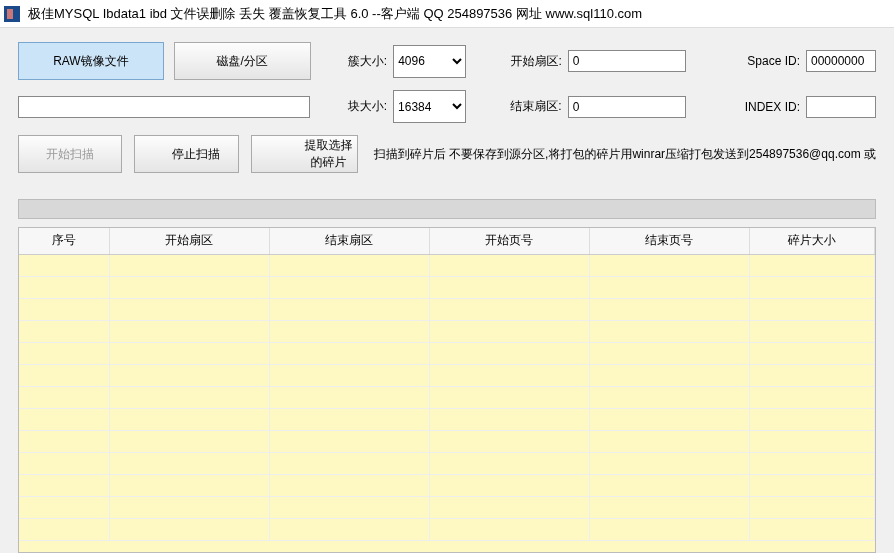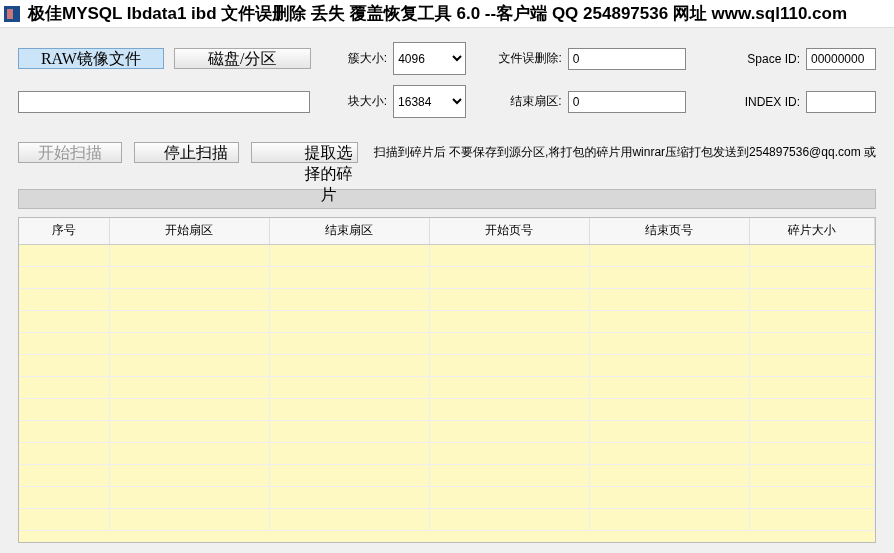--- a/index.html
+++ b/index.html
@@ -27,52 +27,51 @@
       position: relative;
     }
     .app-icon::after {
       content: "";
       position: absolute;
       left: 3px; top: 3px;
       width: 6px; height: 10px;
       background: #c77;
     }
     .titlebar-text {
-      font-size: 17px;
+      font-size: 13px;
       white-space: nowrap;
-      font-weight: bold;
     }
     .controls-area {
       padding: 14px 18px 8px 18px;
       background: #f0f0f0;
     }
     .row1 {
       display: flex;
       align-items: center;
       gap: 0;
       margin-bottom: 10px;
     }
     .row2 {
       display: flex;
       align-items: center;
       gap: 0;
-      margin-bottom: 24px;
+      margin-bottom: 12px;
     }
     .row3 {
       display: flex;
       align-items: center;
       gap: 12px;
     }
     .btn {
-      height: 21px;
+      height: 38px;
       border: 1px solid #aaa;
       background: linear-gradient(#fdfdfd, #e5e5e5);
-      font-size: 16px;
+      font-size: 12px;
       cursor: pointer;
-      font-family: Liberation Serif, serif;
+      font-family: Liberation Sans, sans-serif;
     }
     .btn:disabled {
       color: #999;
       cursor: default;
     }
     .btn-raw {
       width: 160px;
       background: #cce4f7;
       border: 1px solid #7aa7d0;
     }
@@ -177,21 +176,21 @@
 
   <div class="row1">
     <button class="btn btn-raw">RAW镜像文件</button>
     <button class="btn btn-disk">磁盘/分区</button>
 
     <span class="label lbl-cluster">簇大小:</span>
     <select>
       <option>4096</option>
     </select>
 
-    <span class="label lbl-startsec">文件误删除:</span>
+    <span class="label lbl-startsec">开始扇区:</span>
     <input type="text" class="inp-sector" value="0" style="">
 
     <span class="label lbl-spaceid">Space ID:</span>
     <input type="text" class="inp-spaceid" value="00000000" style="">
   </div>
 
   <div class="row2">
     <input type="text" class="path-input" value="" style="">
 
     <span class="label lbl-block">块大小:</span>

